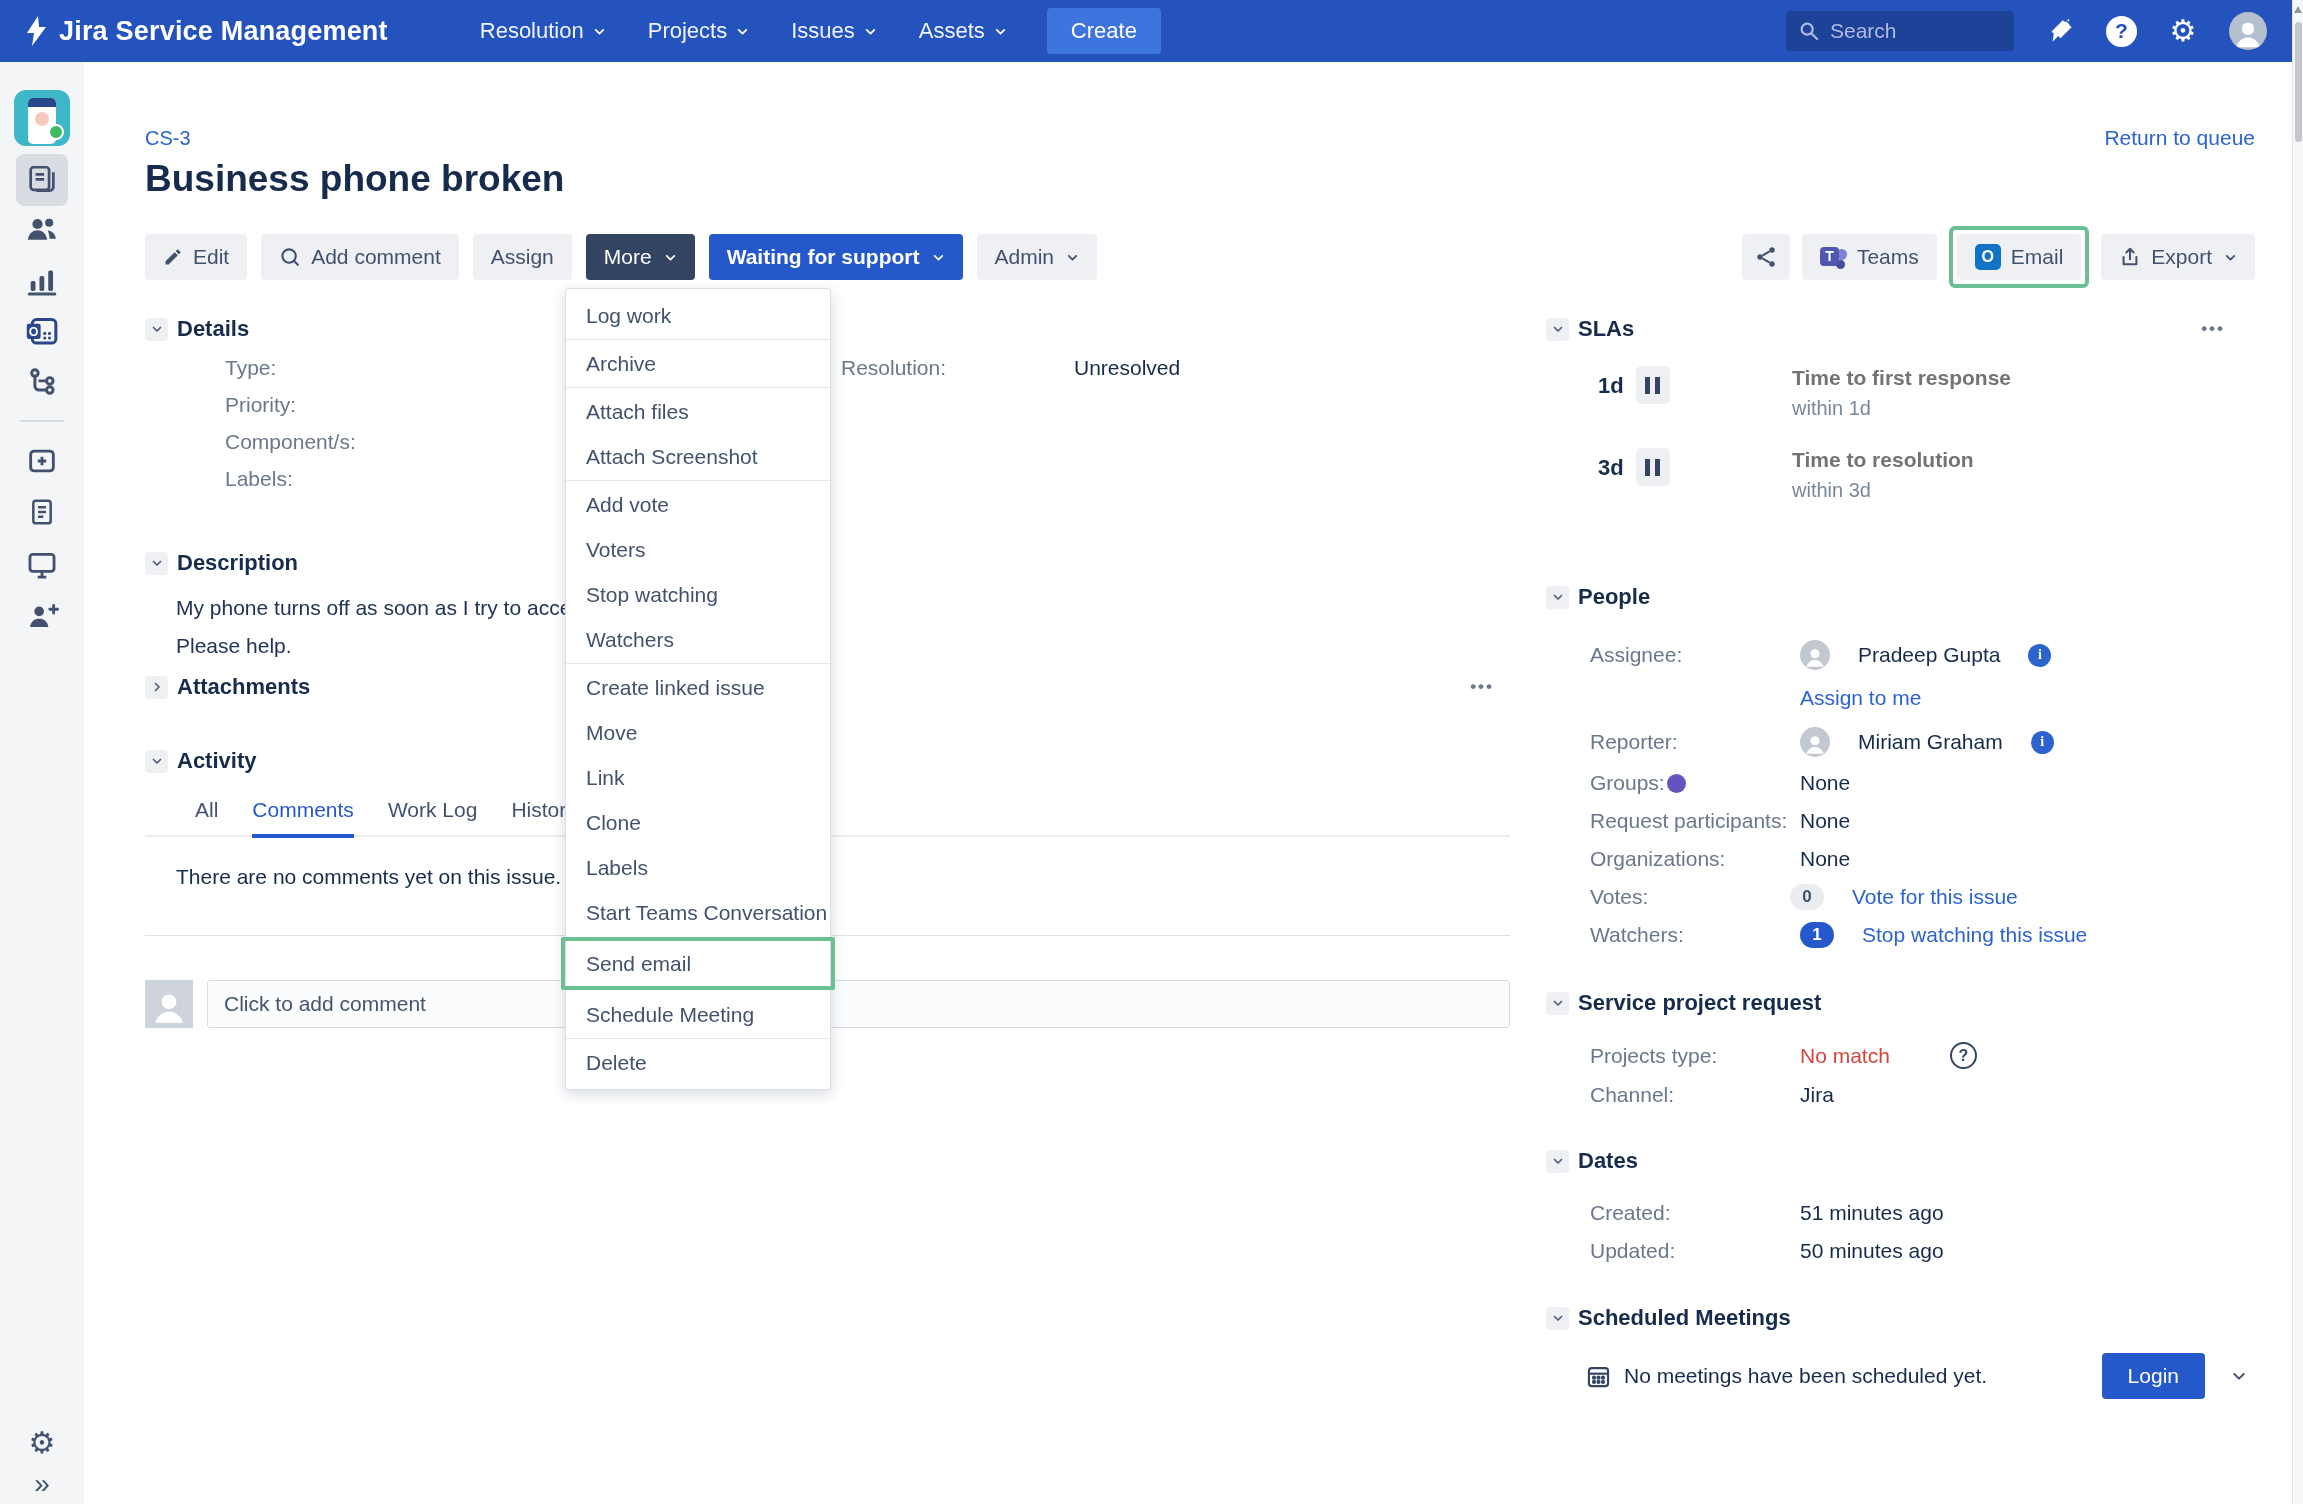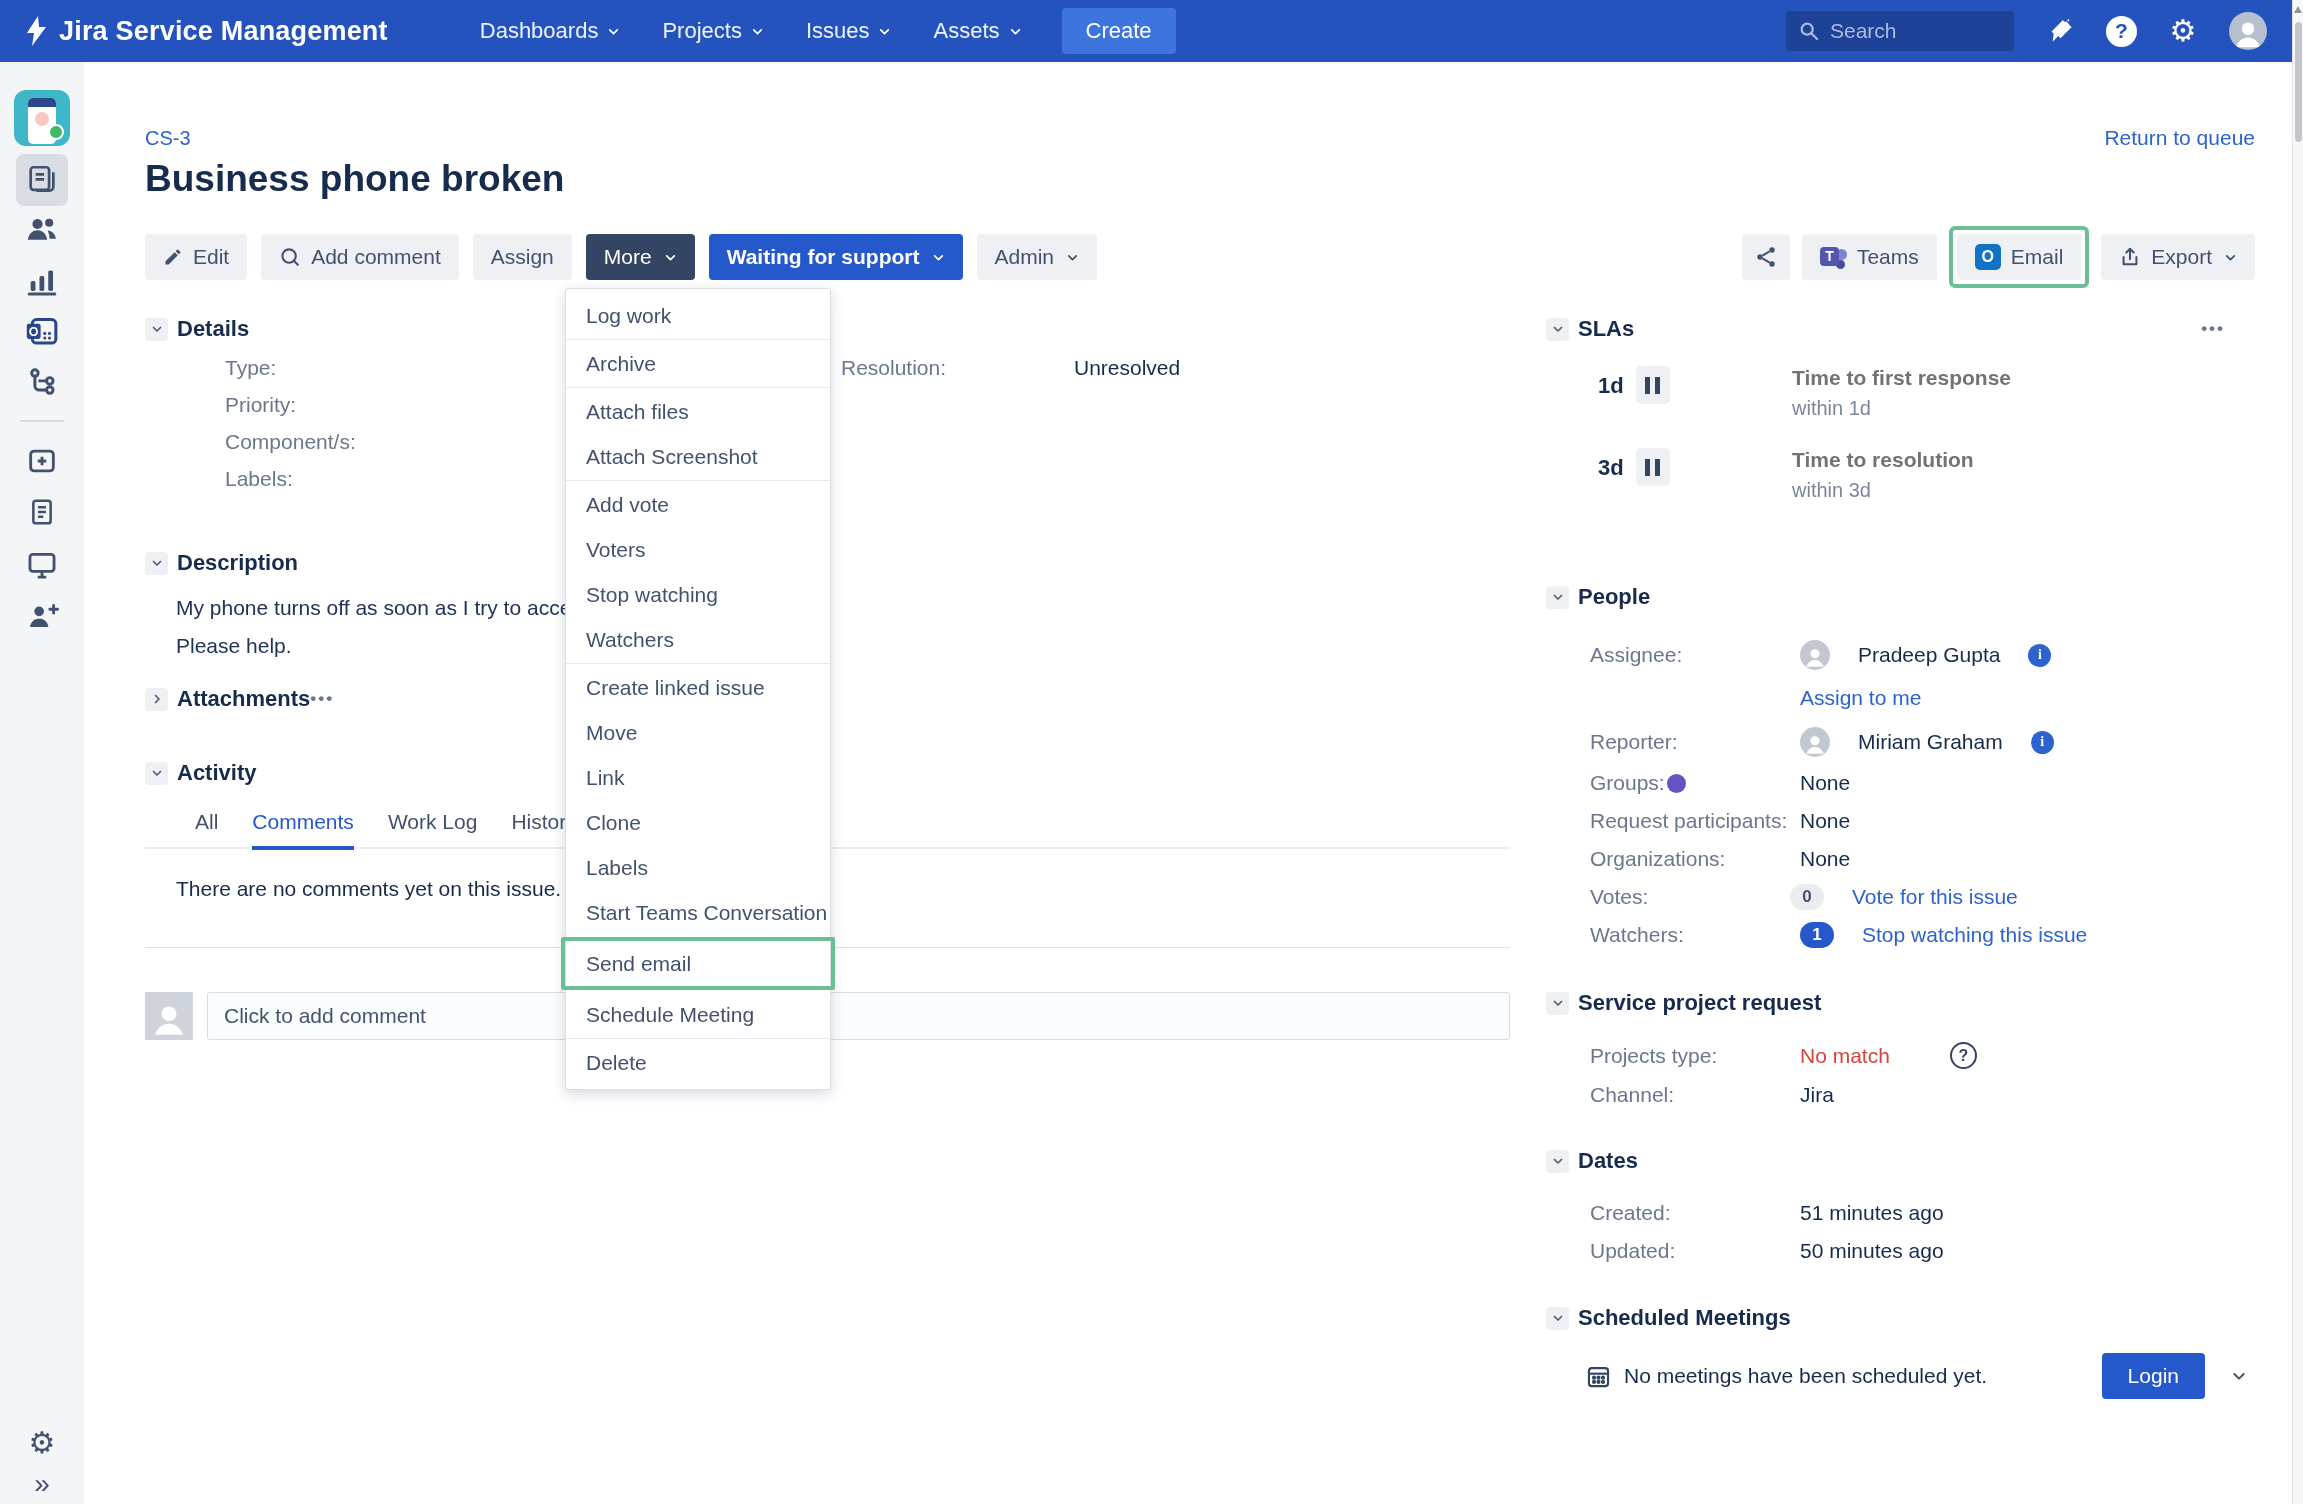--- a/index.html
+++ b/index.html
@@ -97,21 +97,21 @@
   .lab { color:#6b778c; }
   .val { color:#172b4d; }
   .type-ic { display:inline-flex; width:22px; height:22px; border-radius:4px; background:#e8a13f;
              color:#fff; font-size:15px; font-weight:700; align-items:center; justify-content:center;
              vertical-align:-4px; margin-right:9px; }
   .prio-ic { display:inline-block; width:18px; vertical-align:1px; margin-right:9px; }
   .prio-ic span { display:block; height:4px; border-radius:2px; background:#f0a13c; margin:3px 0; }
 
   .desc-p { font-size:21px; color:#213358; margin-top:20px; }
   .desc-p2 { margin-top:14px; }
-  .attach-head { margin-top:28px; display:flex; justify-content:flex-start; align-items:center; padding-right:16px; }
+  .attach-head { margin-top:16px; display:flex; justify-content:space-between; align-items:center; padding-right:16px; }
   .activity-wrap { margin-top:48px; }
 
   .tabs { display:flex; gap:34px; margin-top:24px; padding-left:50px; border-bottom:2px solid #ebecf0; }
   .tab { font-size:21px; color:#42526e; padding-bottom:12px; cursor:pointer; }
   .tab.active { color:#2558ca; border-bottom:4px solid #2558ca; margin-bottom:-3px; }
   .empty-msg { margin-top:28px; margin-left:31px; font-size:21px; color:#172b4d; }
   .hline { margin-top:46px; height:1px; background:#dfe1e6; }
   .comment-row { margin-top:44px; display:flex; align-items:flex-start; gap:14px; }
   .comment-avatar { width:48px; height:48px; background:#cfd4dc; display:flex; align-items:flex-end;
                     justify-content:center; overflow:hidden; }
@@ -173,21 +173,21 @@
 
 <header class="navbar">
   <div class="brand">
     <svg class="bolt" viewBox="0 0 24 30">
       <path d="M13 0L2 17h7l-2 13L21 11h-7z" fill="#fff"></path>
     </svg>
     <span class="brand-title">Jira Service Management</span>
   </div>
   <nav class="nav-items">
     <div class="nav-item">
-      <span>Dashboards</span>
+      <span>Resolution</span>
       <svg class="nav-chev" viewBox="0 0 24 24">
           <path d="M5 9l7 7 7-7" fill="none" stroke="#fff" stroke-width="3.2" stroke-linecap="round" stroke-linejoin="round"></path>
         </svg>
     </div>
     <div class="nav-item">
       <span>Projects</span>
       <svg class="nav-chev" viewBox="0 0 24 24">
           <path d="M5 9l7 7 7-7" fill="none" stroke="#fff" stroke-width="3.2" stroke-linecap="round" stroke-linejoin="round"></path>
         </svg>
     </div>

